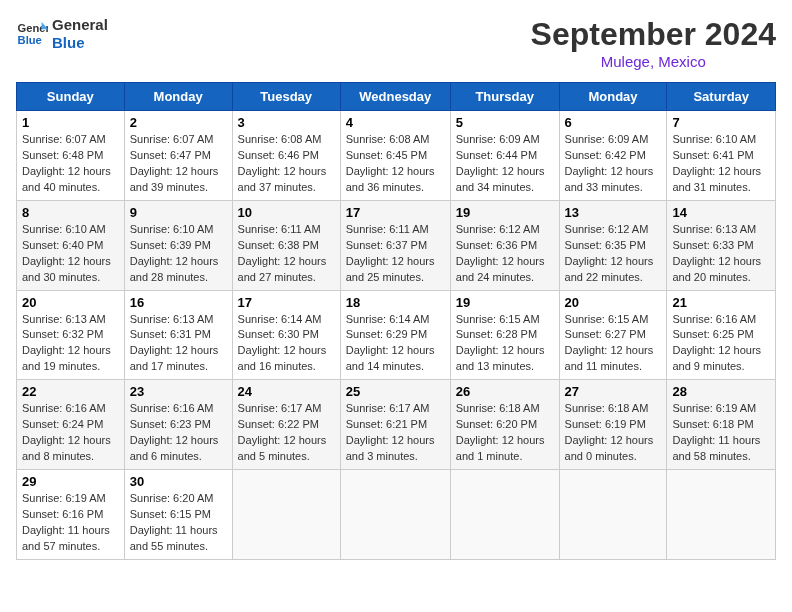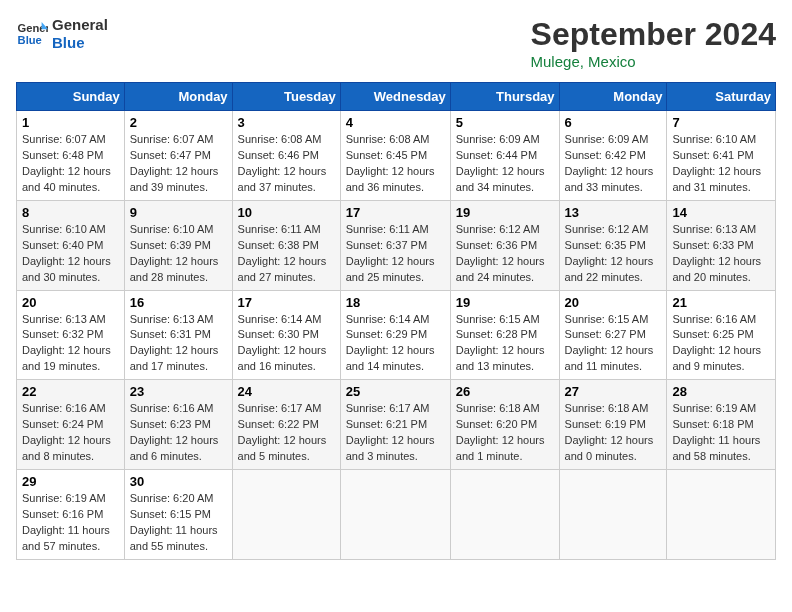--- a/index.html
+++ b/index.html
@@ -19,41 +19,41 @@
     .logo {
       display: flex;
       align-items: center;
       gap: 4px;
     }
     .logo-icon {
       width: 32px;
       height: 32px;
     }
     .title-block {
-      text-align: left;
+      text-align: center;
     }
     .month-title {
       font-size: 32px;
       font-weight: bold;
       color: #333;
     }
     .location {
       font-size: 15px;
-      color: #15803d;
+      color: #6d28d9;
     }
     table {
       width: 100%;
       border-collapse: collapse;
       font-size: 11px;
     }
     thead th {
       background-color: #1565c0;
       color: #fff;
       padding: 6px 4px;
-      text-align: right;
+      text-align: center;
       font-size: 13px;
       font-weight: bold;
       border: 1px solid #0d47a1;
     }
     tbody td {
       border: 1px solid #ccc;
       vertical-align: top;
       padding: 4px 5px;
       height: 80px;
       width: 113px;

